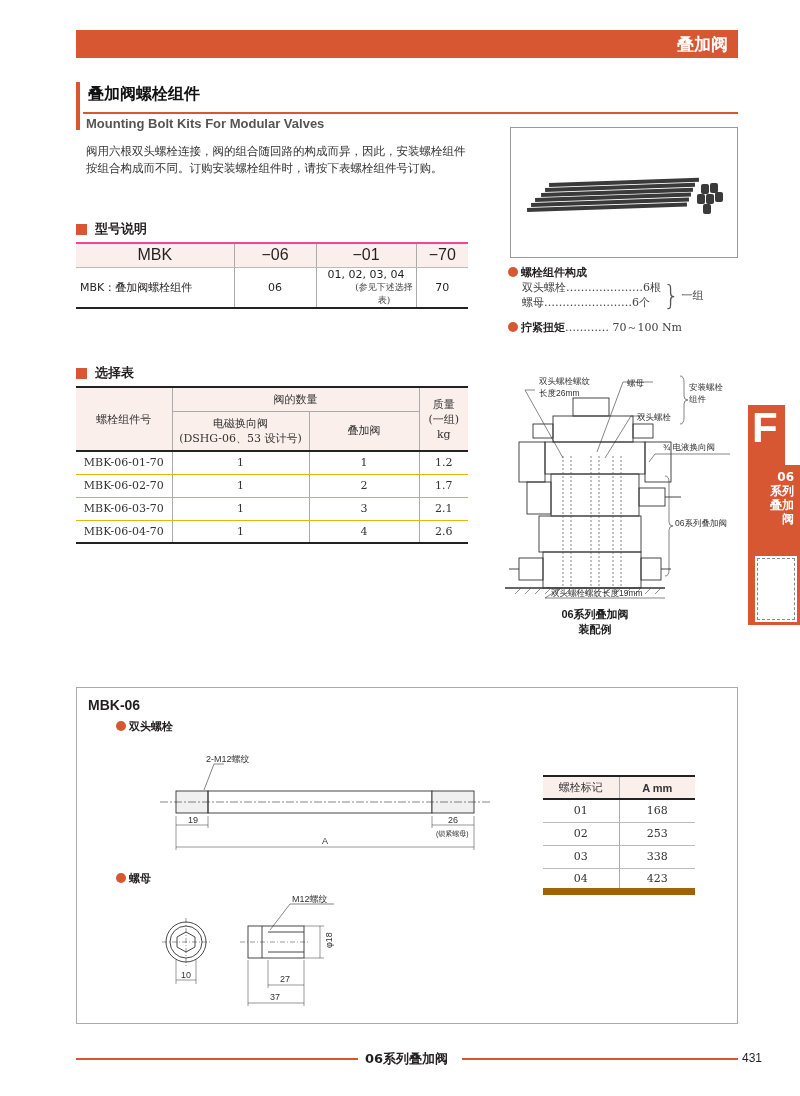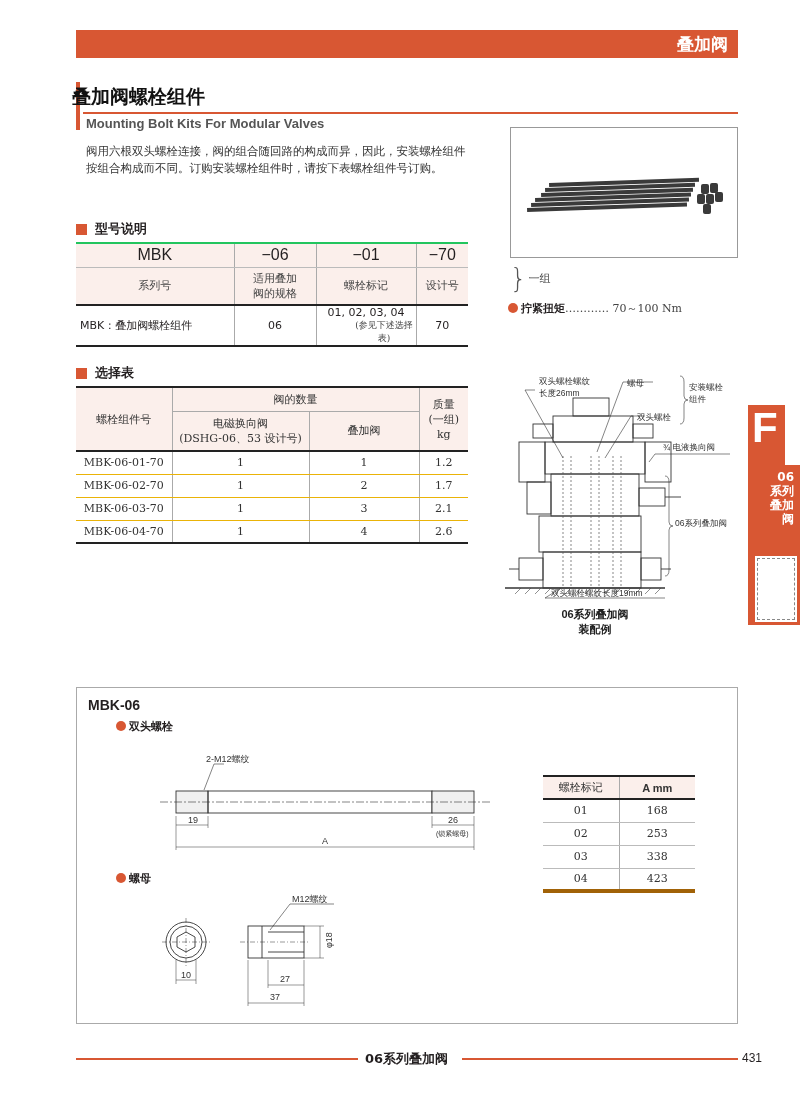--- a/index.html
+++ b/index.html
@@ -1,30 +1,30 @@
 <!DOCTYPE html>
 <html><head>
 <meta charset="utf-8">
 <style>
   * { box-sizing: border-box; margin: 0; padding: 0; }
   body { width: 800px; height: 1096px; background: #fff; position: relative; font-family: "DejaVu Sans", sans-serif; color: #231f20; overflow: hidden; }
   .abs { position: absolute; }
   .top-bar { left: 76px; top: 30px; width: 662px; height: 28px; background: #d85733; color: #fff; font-size: 17px; font-weight: bold; text-align: right; padding-right: 10px; line-height: 28px; }
   .title-bar { left: 76px; top: 82px; width: 4px; height: 48px; background: #d85733; }
-  .title-cn { left: 72px; top: 84px; font-size: 19px; font-weight: bold; color: #111; }
+  .title-cn { left: 88px; top: 84px; font-size: 16px; font-weight: bold; color: #111; }
   .title-rule { left: 83px; top: 112px; width: 655px; height: 2px; background: #d85733; }
   .title-en { left: 86px; top: 116px; font-family: "Liberation Sans", sans-serif; font-size: 13px; font-weight: bold; color: #555; }
   .intro { left: 86px; top: 143px; width: 380px; font-family: "DejaVu Serif", serif; font-size: 11.5px; line-height: 17px; color: #333; }
   .sec-head { font-size: 13px; font-weight: bold; display: flex; align-items: center; gap: 8px; }
   .sec-head .sq { width: 11px; height: 11px; background: #d85733; display: inline-block; }
   table { border-collapse: collapse; }
   .t1 { left: 76px; top: 242px; width: 392px; font-size: 11px; }
   .t1 td { border-left: 1px solid #aaa; text-align: center; }
   .t1 td:first-child { border-left: none; }
-  .t1 .h1 td { background: #fbefeb; font-family: "Liberation Sans", sans-serif; font-size: 16px; height: 24px; border-top: 2px solid #22c55e; border-bottom: 1px solid #bbb; }
+  .t1 .h1 td { background: #fbefeb; font-family: "Liberation Sans", sans-serif; font-size: 16px; height: 24px; border-top: 2px solid #ec4899; border-bottom: 1px solid #bbb; }
   .t1 .h2 td { background: #fbefeb; font-family: "DejaVu Serif", serif; font-size: 11px; color: #444; height: 38px; border-bottom: 2px solid #222; line-height: 15px; }
   .t1 .r td { height: 40px; font-size: 11px; border-bottom: 2px solid #222; }
   .t1 .r td .small { font-size: 9px; color: #444; display: block; font-family: "DejaVu Serif", serif; padding-left: 36px; }
   .t2 { left: 76px; top: 386px; width: 392px; font-family: "DejaVu Serif", serif; font-size: 11px; color: #333; }
   .t2 th { background: #fbefeb; font-weight: normal; border-left: 1px solid #aaa; line-height: 15px; }
   .t2 th.first { border-left: none; }
   .t2 thead tr:first-child th { border-top: 2px solid #222; height: 24px; }
   .t2 thead tr:last-child th { height: 40px; border-bottom: 2px solid #222; border-top: 1px solid #aaa; }
   .t2 thead tr:first-child th.tall { border-bottom: 2px solid #222; }
   .t2 td { height: 23px; text-align: center; border-left: 1px solid #aaa; border-bottom: 1px solid #eab308; }
@@ -37,21 +37,21 @@
   .f-tab { left: 748px; top: 405px; width: 52px; height: 220px; background: #d85733; }
   .f-letter { left: 752px; top: 404px; font-family: "Liberation Sans", sans-serif; font-size: 42px; font-weight: bold; color: #fff; }
   .f-text { left: 762px; top: 470px; color: #fff; font-size: 12px; font-weight: bold; line-height: 14px; text-align: right; width: 32px; }
   .f-icon { left: 757px; top: 558px; width: 38px; height: 62px; background: #fff; border: 1px dashed #888; outline: 2px solid #fff; }
   .drawing-box { left: 76px; top: 687px; width: 662px; height: 337px; border: 1px solid #aaa; }
   .t3 { left: 543px; top: 775px; width: 152px; font-family: "DejaVu Serif", serif; font-size: 11px; color: #333; }
   .t3 th { background: #fbefeb; font-weight: normal; height: 23px; border-top: 2px solid #222; border-bottom: 2px solid #222; }
   .t3 th + th { border-left: 1px solid #aaa; font-family: "Liberation Sans", sans-serif; font-weight: bold; }
   .t3 td { text-align: center; height: 23px; border-bottom: 1px solid #bbb; }
   .t3 td + td { border-left: 1px solid #aaa; }
-  .t3 tr:last-child td { border-bottom: 4px solid #a16207; }
+  .t3 tr:last-child td { border-bottom: 7px solid #a16207; }
   .footer-line { top: 1058px; height: 2px; background: #d85733; }
   .footer-text { left: 365px; top: 1050px; font-size: 13px; font-weight: bold; }
   .page-num { left: 742px; top: 1051px; font-family: "Liberation Sans", sans-serif; font-size: 12px; }
   svg text { font-family: "Liberation Sans", sans-serif; }
 </style>
 </head>
 <body>
 
 <div class="abs top-bar"><span>叠加阀</span></div>
 
@@ -72,27 +72,20 @@
       <col style="width:82px">
       <col style="width:100px">
       <col style="width:52px">
     </colgroup>
   <tbody>
       <tr class="h1">
     <td>MBK</td>
     <td>−06</td>
     <td>−01</td>
     <td>−70</td>
-  </tr>
-  <tr class="h2">
-    <td>系列号</td>
-    <td style="white-space:pre-line">适用叠加
-阀的规格</td>
-    <td>螺栓标记</td>
-    <td>设计号</td>
   </tr>
   <tr class="r">
     <td style="text-align:left; padding-left:4px;">MBK：叠加阀螺栓组件</td>
     <td>06</td>
     <td><span>01, 02, 03, 04</span><span class="small">(参见下述选择表)</span></td>
     <td>70</td>
   </tr>
 </tbody>
   </table>
 
@@ -166,21 +159,26 @@
       <rect x="199" y="55" width="8" height="10" rx="2"></rect>
       <rect x="186" y="66" width="8" height="10" rx="2"></rect>
       <rect x="195" y="66" width="8" height="10" rx="2"></rect>
       <rect x="204" y="64" width="8" height="10" rx="2"></rect>
       <rect x="192" y="76" width="8" height="10" rx="2"></rect>
     </g>
   </svg>
 </div>
 
 <div class="abs kit-list">
+  <div style="font-weight:bold;"><span class="bullet"></span><span>螺栓组件构成</span></div>
   <div style="display:flex; align-items:center;">
+    <div class="serif" style="padding-left:14px;">
+      <div>双头螺栓…………………6根</div>
+      <div>螺母……………………6个</div>
+    </div>
     <div style="font-size:26px; font-weight:100; color:#555; line-height:26px; margin:0 2px;">}</div>
     <div class="serif">一组</div>
   </div>
   <div style="margin-top:10px;"><span class="bullet"></span><b>拧紧扭矩</b><span class="serif">………… 70～100 Nm</span></div>
 </div>
 
 <svg class="abs" style="left:505px; top:372px;" width="235" height="270">
   <g stroke="#333" fill="none" stroke-width="0.9">
     <rect x="68" y="26" width="36" height="18"></rect>
     <rect x="48" y="44" width="80" height="26"></rect>

